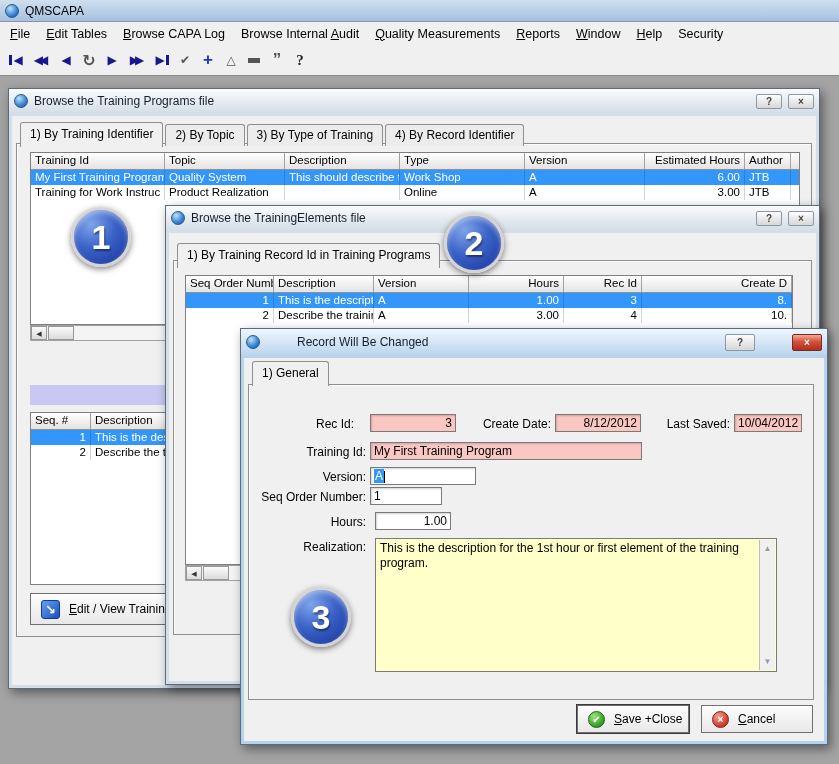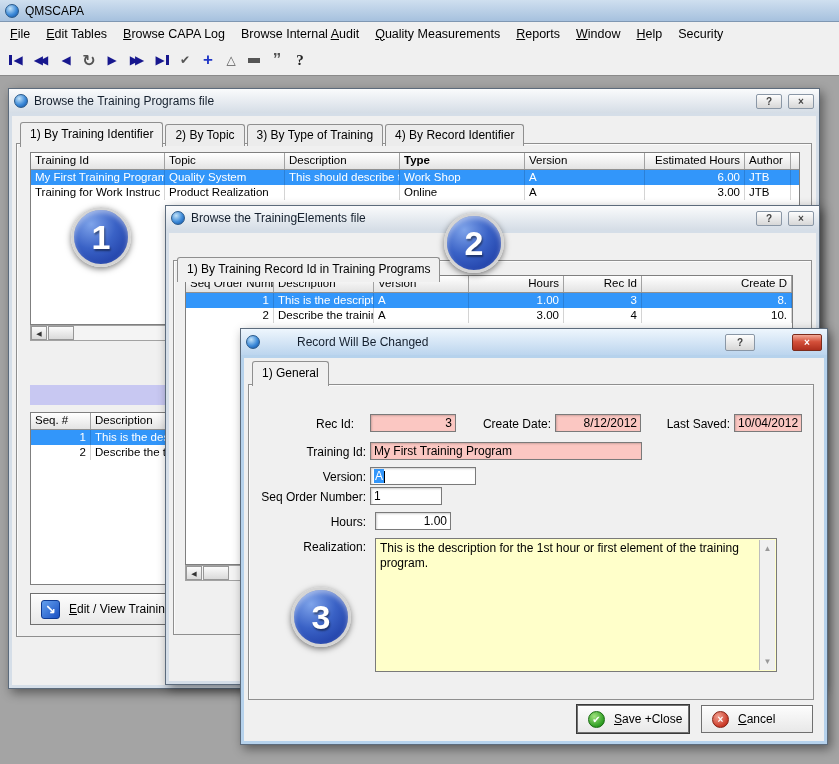--- a/index.html
+++ b/index.html
@@ -170,21 +170,21 @@
           <div class="tab active">1) By Training Identifier</div>
           <div class="tab">2) By Topic</div>
           <div class="tab">3) By Type of Training</div>
           <div class="tab">4) By Record Identifier</div>
         </div>
       <div class="grid" style="left:18px;top:36px;width:770px;height:173px;">
           <div class="g-head">
             <div class="g-hcell" style="width: 134px;">Training Id</div>
             <div class="g-hcell" style="width: 120px;">Topic</div>
             <div class="g-hcell" style="width: 115px;">Description</div>
-            <div class="g-hcell" style="width: 125px; font-weight: bold;">Type</div>
+            <div class="g-hcell" style="width: 125px;">Type</div>
             <div class="g-hcell" style="width: 120px;">Version</div>
             <div class="g-hcell" style="width: 100px; text-align: right;">Estimated Hours</div>
             <div class="g-hcell" style="width: 46px;">Author</div>
           </div>
           <div class="g-row sel">
             <div class="g-cell" style="width: 134px;">My First Training Program</div>
             <div class="g-cell" style="width: 120px;">Quality System</div>
             <div class="g-cell" style="width: 115px;">This should describe the</div>
             <div class="g-cell" style="width: 125px;">Work Shop</div>
             <div class="g-cell" style="width: 120px;">A</div>
@@ -234,21 +234,21 @@
 <div class="win inactive" id="win2">
   <div class="titlebar">
     <span class="globe"></span>
     <span class="wtitle">Browse the TrainingElements file</span>
     <span class="wbtn">?</span>
     <span class="wbtn">×</span>
   </div>
   <div class="frame">
     <div class="client">
       <div class="tabpanel" style="left:4px;top:27px;width:639px;height:375px;"></div>
-      <div class="tabs" style="left:8px;top:24px;">
+      <div class="tabs" style="left:8px;top:10px;">
           <div class="tab active">1) By Training Record Id in Training Programs</div>
         </div>
       <div class="grid" style="left:16px;top:42px;width:608px;height:290px;">
           <div class="g-head">
             <div class="g-hcell" style="width: 88px;">Seq Order Number</div>
             <div class="g-hcell" style="width: 100px;">Description</div>
             <div class="g-hcell" style="width: 95px;">Version</div>
             <div class="g-hcell" style="width: 95px; text-align: right;">Hours</div>
             <div class="g-hcell" style="width: 78px; text-align: right;">Rec Id</div>
             <div class="g-hcell" style="width: 150px; text-align: right;">Create D</div>

